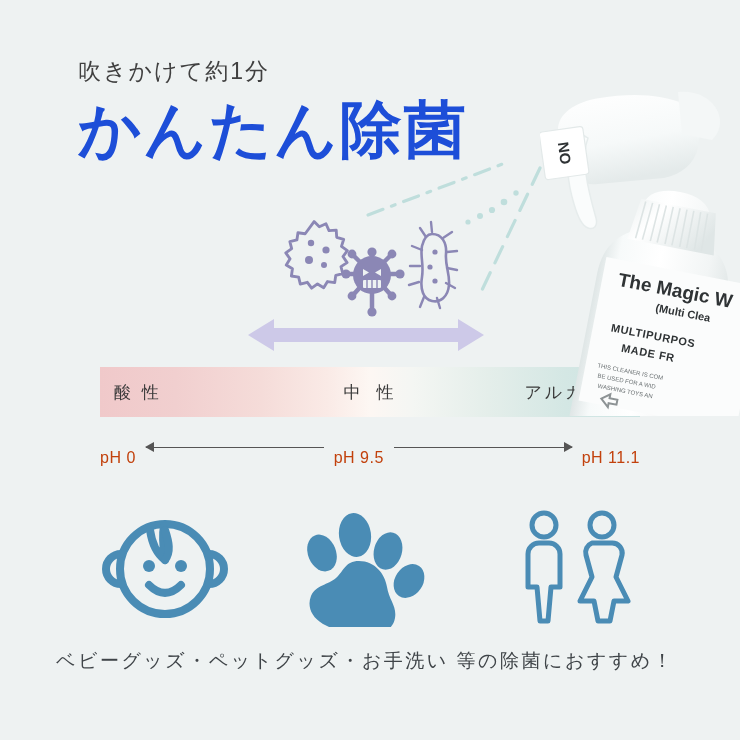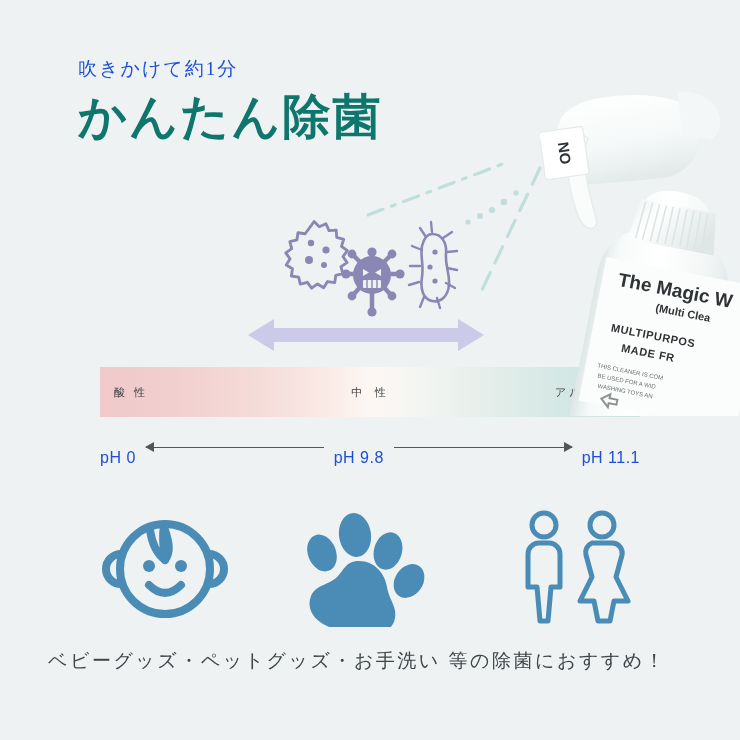--- a/index.html
+++ b/index.html
@@ -20,32 +20,31 @@
     overflow: hidden;
   }
 
   
   .heading-block {
     position: absolute;
     left: 78px;
     top: 58px;
   }
   .subtitle {
-    font-size: 19px;
-    color: #1d4ed8;
+    font-size: 23px;
+    color: #404040;
     letter-spacing: 2px;
     line-height: 1.2;
     white-space: nowrap;
-    font-family: Liberation Serif, serif;
   }
   .title {
     margin-top: 8px;
-    font-size: 48px;
+    font-size: 62px;
     font-weight: bold;
-    color: #0f766e;
+    color: #1d4ed8;
     letter-spacing: 2px;
     line-height: 1.15;
     white-space: nowrap;
   }
 
   
   .bottle-wrap {
     position: absolute;
     left: 540px;
     top: 86px;
@@ -96,21 +95,21 @@
         #fdf7f3 50%,
         #f4f6f3 58%,
         #e4eeea 72%,
         #d4e7e4 86%,
         #cbe3e2 100%);
     display: flex;
     align-items: center;
   }
   .ph-label {
     position: absolute;
-    font-size: 11px;
+    font-size: 17px;
     color: #3a3a3a;
     letter-spacing: 3px;
     white-space: nowrap;
   }
   .ph-label.acid    { left: 14px; }
   .ph-label.neutral { left: 50%; transform: translateX(-50%); font-family: Liberation Mono, monospace; }
   .ph-label.alkali  { right: 14px; }
 
   
   .ph-scale {
@@ -118,21 +117,21 @@
     left: 100px;
     top: 432px;
     width: 540px;
     height: 30px;
     display: flex;
     align-items: center;
     justify-content: space-between;
   }
   .ph-val {
     font-size: 16px;
-    color: #1d4ed8;
+    color: #c2410c;
     white-space: nowrap;
     letter-spacing: 0.5px;
     margin-top: 22px;
   }
   .ph-arrow-line {
     flex: 1;
     height: 12px;
     margin: 0 10px;
     position: relative;
   }
@@ -178,21 +177,21 @@
     width: 170px;
     height: 120px;
     display: flex;
     align-items: center;
     justify-content: center;
   }
 
   
   .caption {
     position: absolute;
-    left: 4px;
+    left: 12px;
     top: 648px;
     width: 587px;
     text-align: center;
     font-size: 19px;
     color: #3f4448;
     letter-spacing: 2.5px;
     white-space: nowrap;
     padding-left: 44px;
   }
 </style>
@@ -303,21 +302,21 @@
     <span class="ph-label neutral">中 性</span>
     <span class="ph-label alkali">アルカリ性</span>
   </div>
 
   <div class="ph-scale">
     <span class="ph-val">pH 0</span>
     <span class="ph-arrow-line">
       <span class="ln"></span>
       <span class="head-l"></span>
     </span>
-    <span class="ph-val">pH 9.8</span>
+    <span class="ph-val">pH 9.5</span>
     <span class="ph-arrow-line">
       <span class="ln"></span>
       <span class="head-r"></span>
     </span>
     <span class="ph-val">pH 11.1</span>
   </div>
 
   <div class="icons-row">
 
     <div class="icon-cell">

